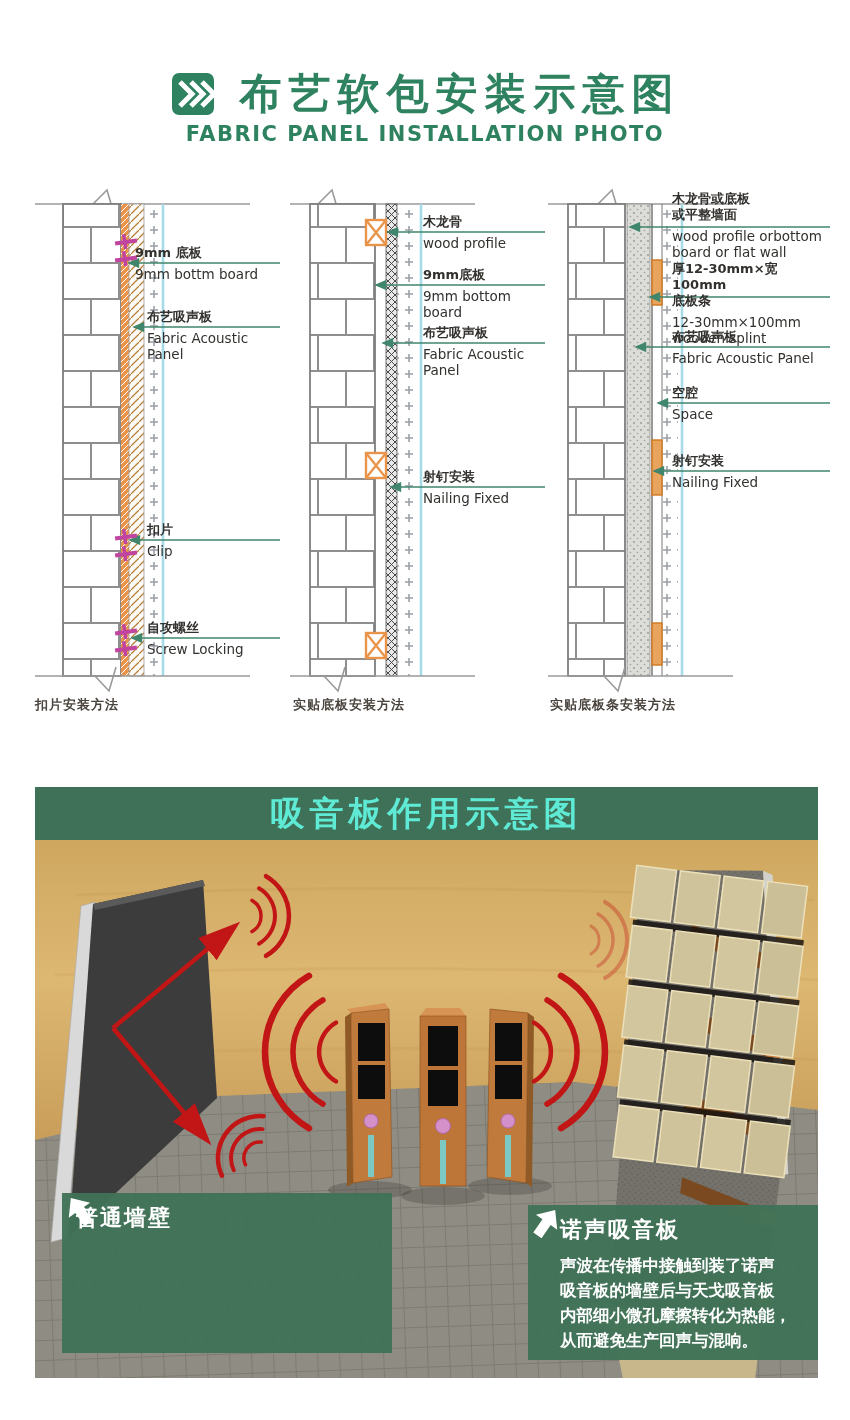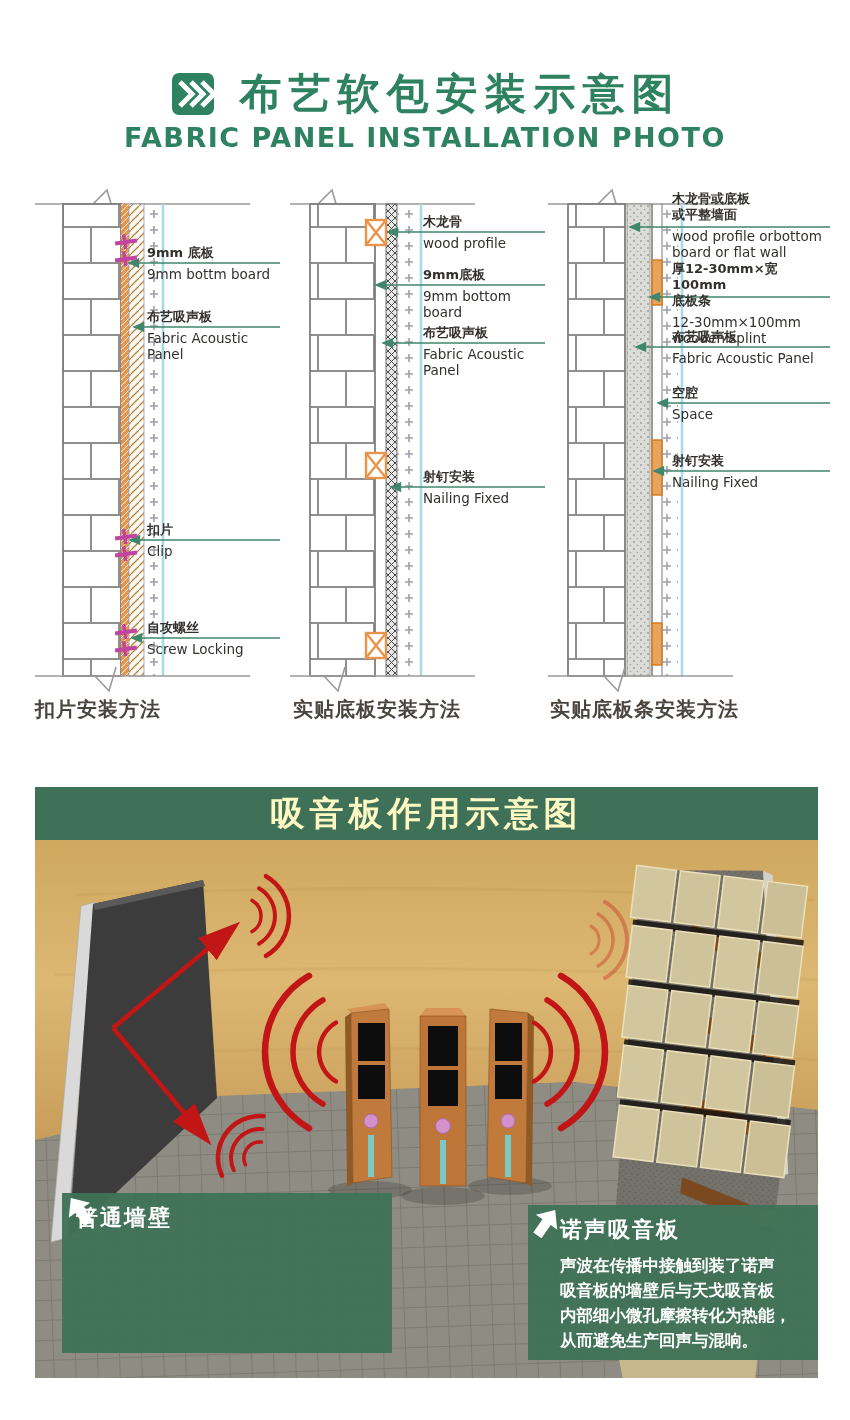--- a/index.html
+++ b/index.html
@@ -3,37 +3,37 @@
 <meta charset="utf-8">
 <style>
   html,body{margin:0;padding:0;background:#ffffff;}
   .page{position:relative;width:850px;height:1420px;background:#fff;overflow:hidden;
         font-family:"DejaVu Sans","Liberation Sans",sans-serif;}
 
   
   .title-block{position:absolute;left:0;top:70px;width:850px;text-align:center;}
   .title-row{display:flex;align-items:center;justify-content:center;gap:22px;}
   .title-zh{font-size:42px;font-weight:bold;color:#2e8260;letter-spacing:7px;line-height:1.1;}
-  .title-en{font-size:27px;font-weight:bold;color:#2e8260;letter-spacing:1.5px;margin-top:4px;}
+  .title-en{font-size:21px;font-weight:bold;color:#2e8260;letter-spacing:1.5px;margin-top:4px;}
 
   
   .diagram{position:absolute;top:190px;height:545px;}
   .d1{left:35px;width:245px;}
   .d2{left:290px;width:255px;}
   .d3{left:548px;width:282px;}
   .diagram svg.art{position:absolute;left:0;top:0;overflow:visible;}
   .lbl{position:absolute;color:#33312e;line-height:16px;}
   .lbl .zh{font-size:13px;font-weight:600;white-space:pre-line;}
   .lbl .en{font-size:13.5px;margin-top:5px;white-space:pre-line;}
-  .caption{position:absolute;top:506px;font-size:20px;font-weight:bold;color:#4a443e;letter-spacing:1px;}
+  .caption{position:absolute;top:506px;font-size:13px;font-weight:bold;color:#4a443e;letter-spacing:1px;}
 
   
   .banner{position:absolute;left:35px;top:787px;width:783px;height:53px;background:#3e7157;
           display:flex;align-items:center;justify-content:center;}
-  .banner span{color:#fef9c3;font-size:34px;font-weight:bold;letter-spacing:5px;}
+  .banner span{color:#5eead4;font-size:34px;font-weight:bold;letter-spacing:5px;}
 
   
   .scene{position:absolute;left:35px;top:840px;width:783px;height:538px;overflow:hidden;}
   .scene svg{position:absolute;left:0;top:0;}
   .tagbox{position:absolute;background:rgba(63,115,87,0.96);color:#fff;padding:10px 14px;box-sizing:border-box;}
   .tagbox .head{display:flex;align-items:center;gap:10px;}
   .tagbox .head .t{font-size:22px;font-weight:bold;letter-spacing:2px;}
   .tagbox .body{margin-top:8px;font-weight:600;white-space:pre-line;}
   .tag-left{left:27px;top:353px;width:330px;height:160px;}
   .tag-left .body{font-size:19px;line-height:29px;}
@@ -143,21 +143,21 @@
             <rect x="88" y="434" width="3.5" height="15"></rect>
           </g>
         <g transform="rotate(-8 91 459)">
             <rect x="80" y="457" width="22" height="4"></rect>
             <rect x="88" y="451" width="3.5" height="15"></rect>
           </g>
       </g>
       <line x1="0" y1="486" x2="215" y2="486" stroke="#9a9a9a" stroke-width="1.6"></line>
       <polyline points="60,486 74,501 81,477" fill="none" stroke="#9a9a9a" stroke-width="1.6"></polyline>
     </svg>
-    <div class="lbl" style="left:112px;top:55px">
+    <div class="lbl" style="left:100px;top:55px">
       <div class="zh">9mm 底板</div>
         <div class="en">9mm bottm board</div>
     </div>
     <div class="lbl" style="left:112px;top:119px">
       <div class="zh">布艺吸声板</div>
         <div class="en">Fabric Acoustic Panel</div>
     </div>
     <div class="lbl" style="left:112px;top:332px">
       <div class="zh">扣片</div>
         <div class="en">Clip</div>

